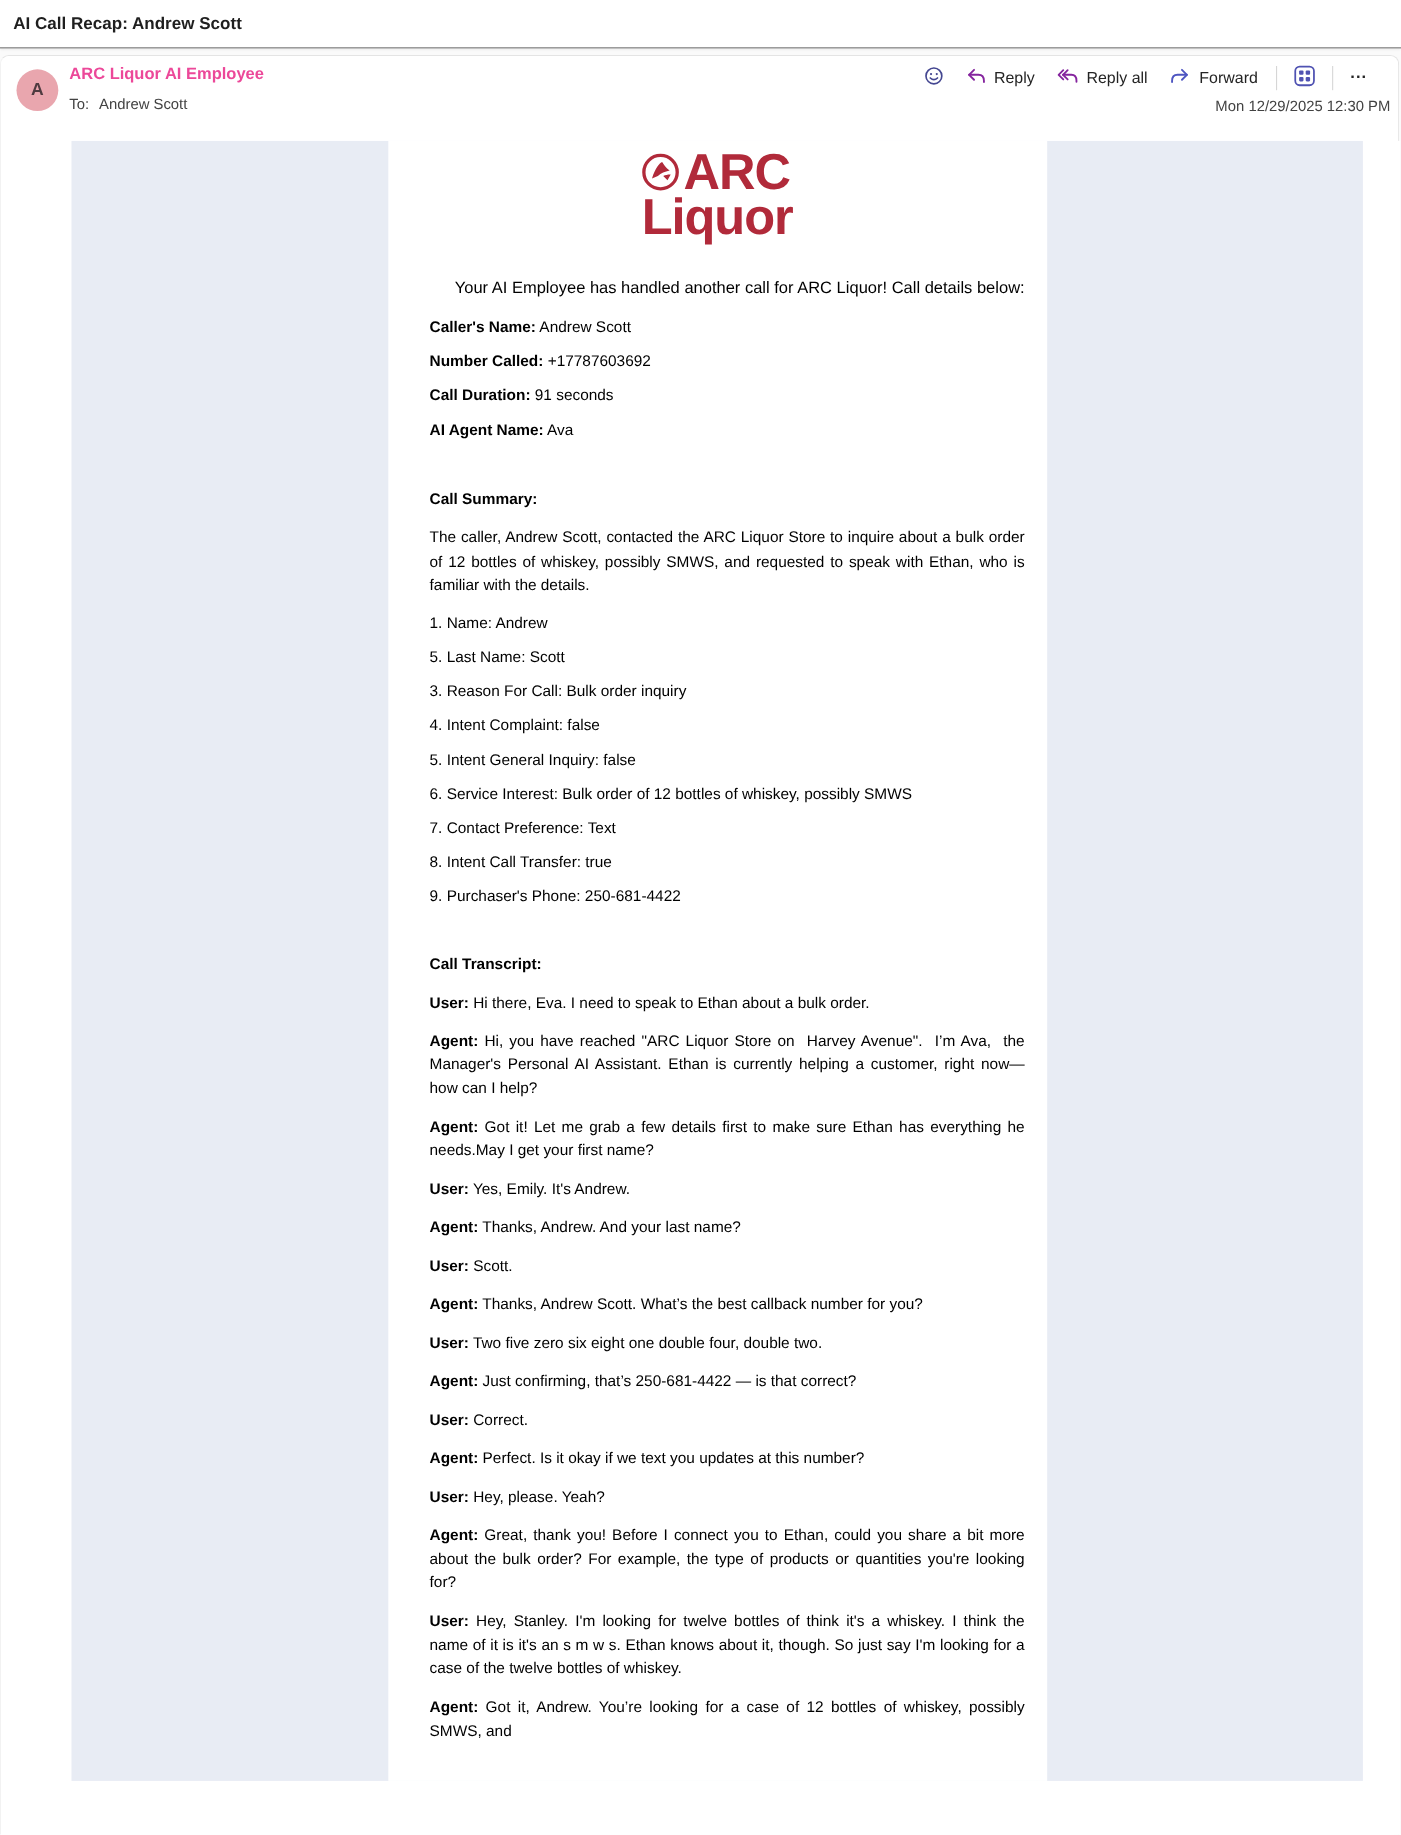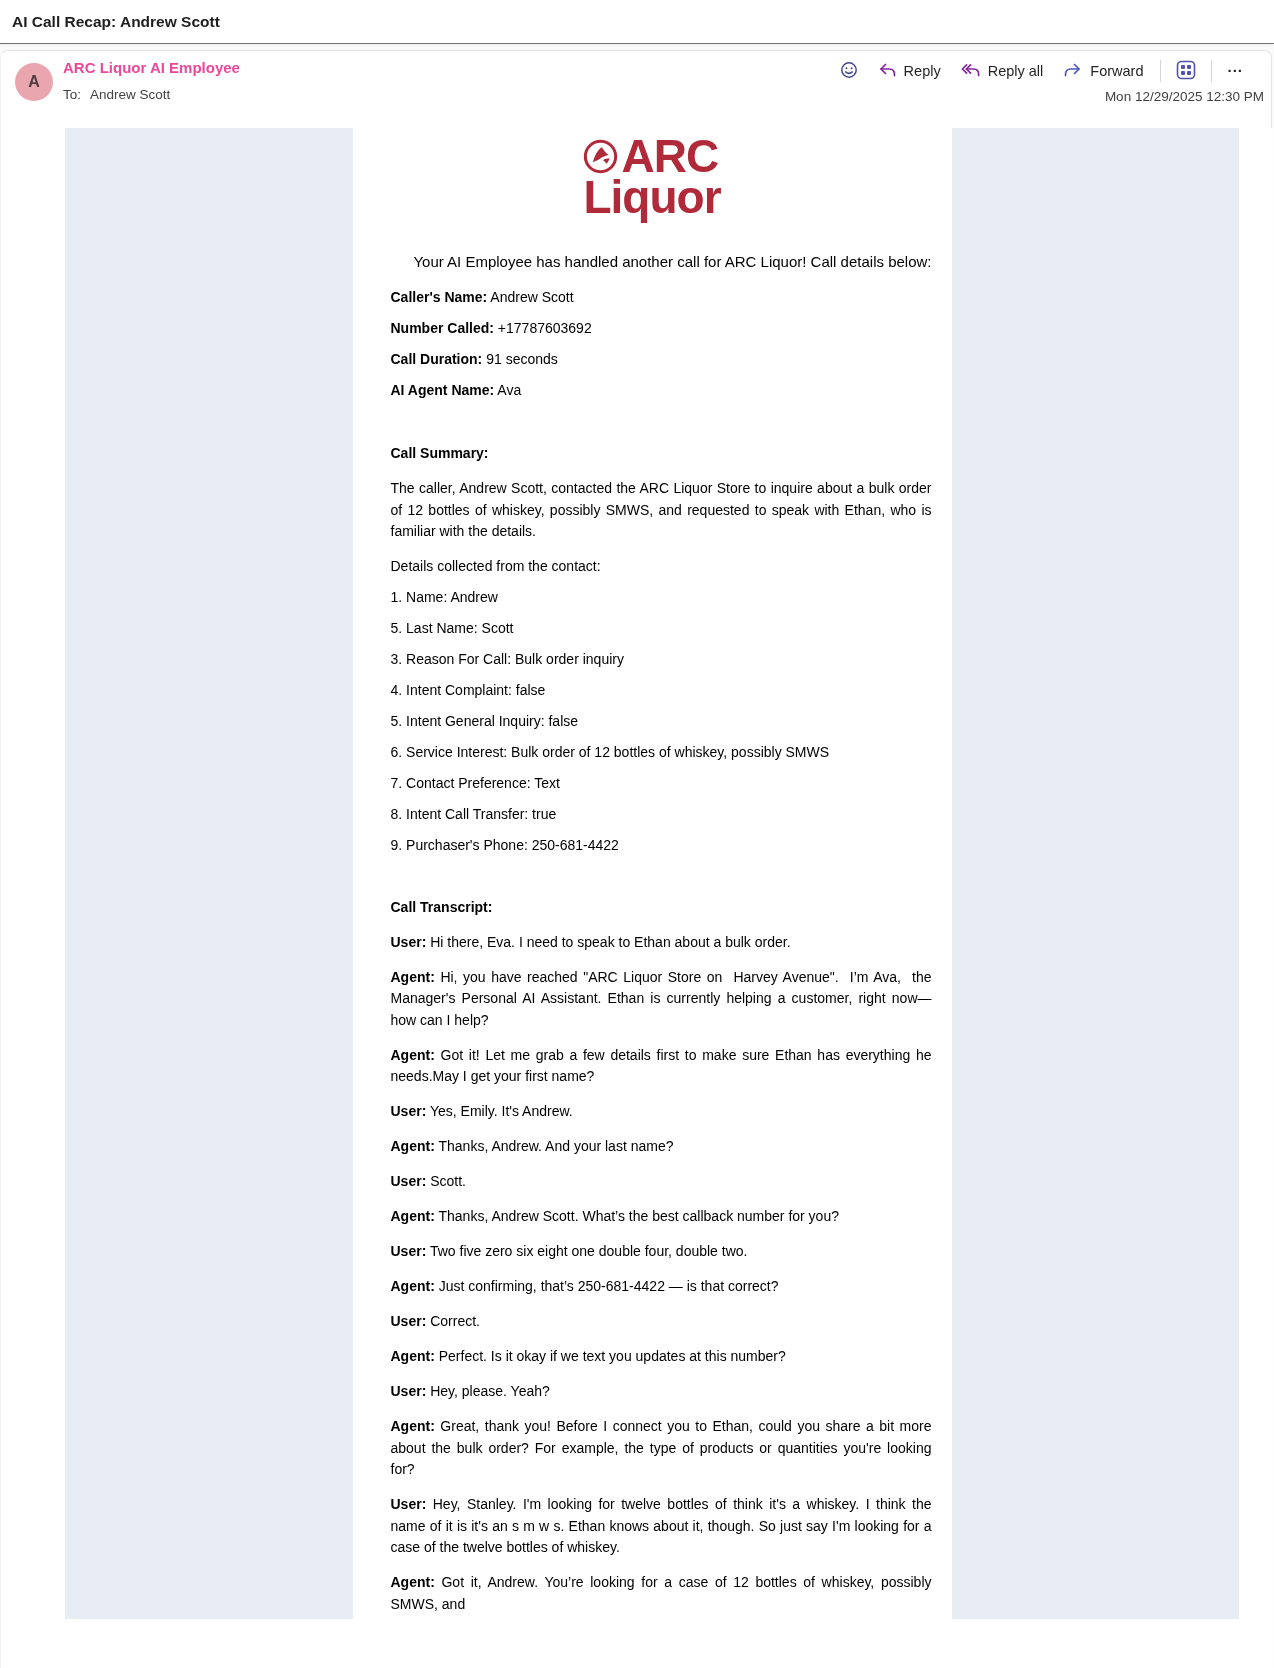--- a/index.html
+++ b/index.html
@@ -157,21 +157,20 @@
         <div class="content">
           <div id="details" style="margin-top:17px;">
               <p><b>Caller's Name:</b> Andrew Scott</p>
               <p><b>Number Called:</b> +17787603692</p>
               <p><b>Call Duration:</b> 91 seconds</p>
               <p><b>AI Agent Name:</b> Ava</p>
             </div>
 
           <p class="hd gap-lg">Call Summary:</p>
           <p class="para">The caller, Andrew Scott, contacted the ARC Liquor Store to inquire about a bulk order of 12 bottles of whiskey, possibly SMWS, and requested to speak with Ethan, who is familiar with the details.</p>
-          <p>Details collected from the contact:</p>
 
           <div id="collected">
               <p>1. Name: Andrew</p>
               <p>5. Last Name: Scott</p>
               <p>3. Reason For Call: Bulk order inquiry</p>
               <p>4. Intent Complaint: false</p>
               <p>5. Intent General Inquiry: false</p>
               <p>6. Service Interest: Bulk order of 12 bottles of whiskey, possibly SMWS</p>
               <p>7. Contact Preference: Text</p>
               <p>8. Intent Call Transfer: true</p>

